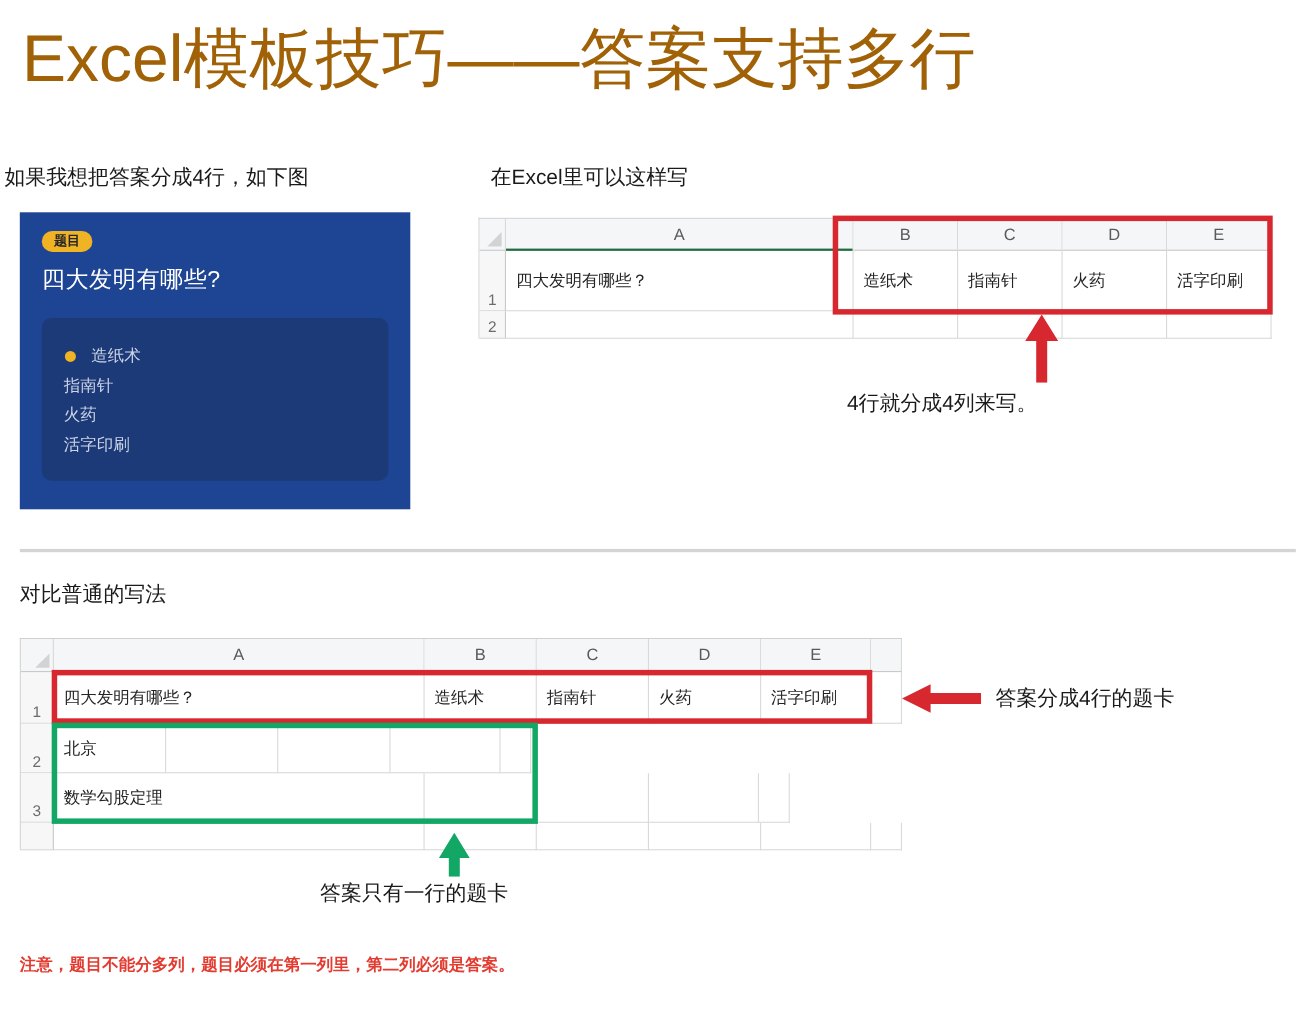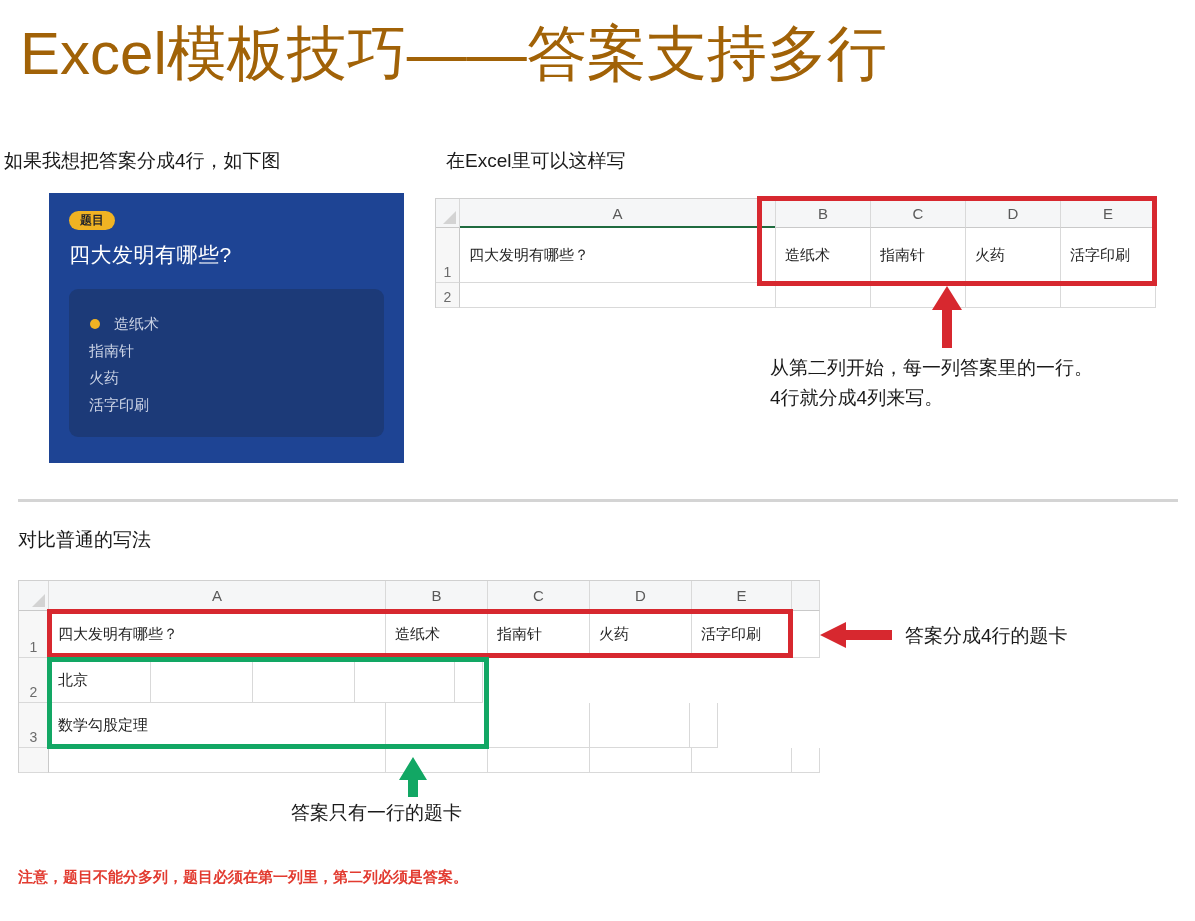--- a/index.html
+++ b/index.html
@@ -43,21 +43,20 @@
   
   .quiz-card {
     position: absolute;
     left: 18px;
     top: 193px;
     width: 355px;
     height: 270px;
     background: #1e4494;
     box-sizing: border-box;
     padding: 17px 20px 0 20px;
-    margin-left: 31px;
   }
   .badge {
     display: inline-block;
     background: #f0b323;
     color: #23252b;
     font-size: 12px;
     font-weight: bold;
     padding: 3px 11px 4px 11px;
     border-radius: 11px;
     line-height: 1;
@@ -267,21 +266,20 @@
 
 <div class="colA-underline" style="left:460px; top:226px; width:315px;"></div>
 
 <div class="hl-red" style="left:757px; top:196px; width:400px; height:90px;"></div>
 
 <svg class="arrow-up" style="left:930px; top:286px;" width="34" height="62" viewBox="0 0 34 62">
   <polygon points="17,0 32,24 22,24 22,62 12,62 12,24 2,24" fill="#d7282f"></polygon>
 </svg>
 
 <div class="annot" style="left:770px; top:353px;">
-  <div>从第二列开始，每一列答案里的一行。</div>
   <div>4行就分成4列来写。</div>
 </div>
 
 <div class="divider"></div>
 
 <div class="caption caption-bottom">对比普通的写法</div>
 
 <div class="sheet" id="bottom-sheet" style="left:18px; top:580px; width:802px;">
   <div class="hdr-row">
     <div class="cell corner" style="width:30px;height:30px;"></div>

